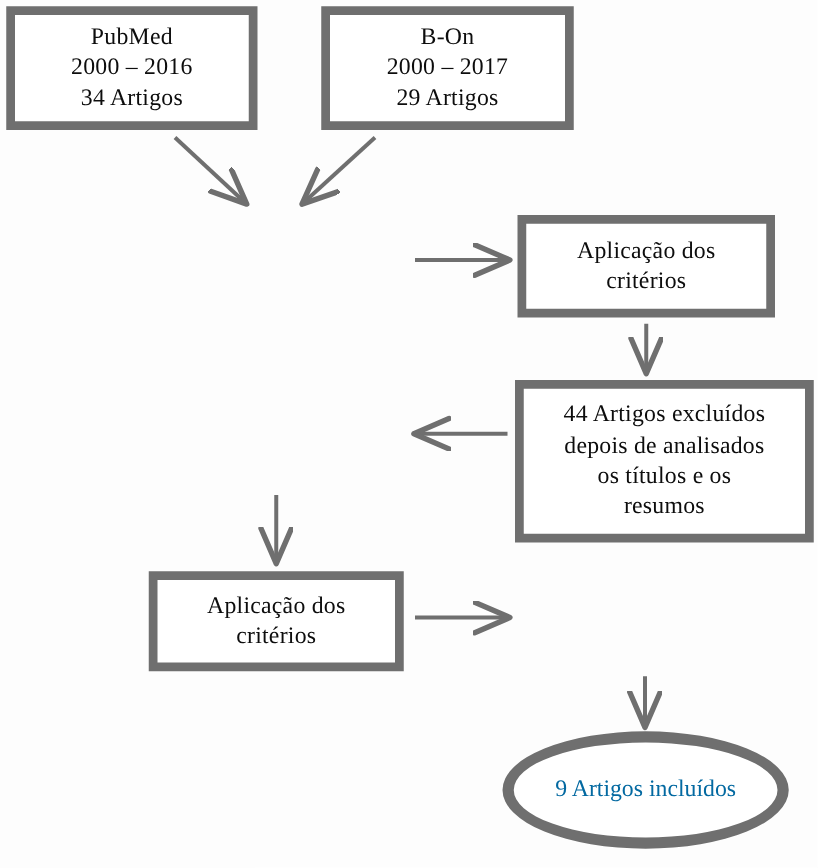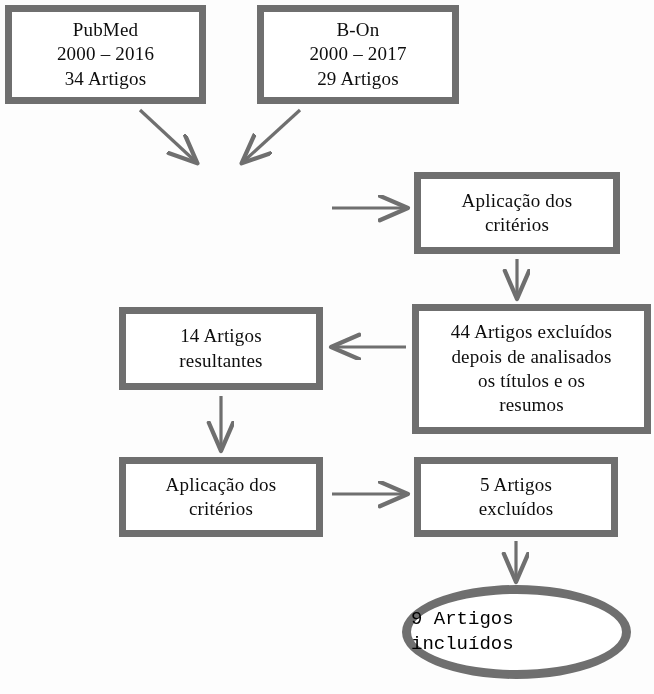--- a/index.html
+++ b/index.html
@@ -44,22 +44,21 @@
     box-sizing: border-box;
     background: #ffffff;
     border: 9px solid #6f6f6f;
     border-radius: 50%;
     display: flex;
     align-items: center;
     justify-content: center;
     text-align: left;
     line-height: 1.3;
     font-size: 19px;
-    color: #000000;
-    font-family: Liberation Mono, monospace;
+    color: #0369a1;
   }
   svg.arrows {
     position: absolute;
     left: 0;
     top: 0;
     width: 654px;
     height: 694px;
     pointer-events: none;
   }
   
@@ -107,40 +106,32 @@
 2000 – 2017
 29 Artigos</span>
   </div>
 
 
   <div class="node" id="n-crit1">
     <span class="txt">Aplicação dos
 critérios</span>
   </div>
 
-  <div class="node" id="n-result14">
-    <span class="txt">14 Artigos
-resultantes</span>
-  </div>
 
   <div class="node" id="n-excl44">
     <span class="txt">44 Artigos excluídos
 depois de analisados
 os títulos e os
 resumos</span>
   </div>
 
   <div class="node" id="n-crit2">
     <span class="txt">Aplicação dos
 critérios</span>
   </div>
 
-  <div class="node" id="n-excl5">
-    <span class="txt">5 Artigos
-excluídos</span>
-  </div>
 
   <div class="ellipse" id="n-incl9">
     <span class="txt">9 Artigos
 incluídos</span>
   </div>
 
 </div>
 
 </body></html>

